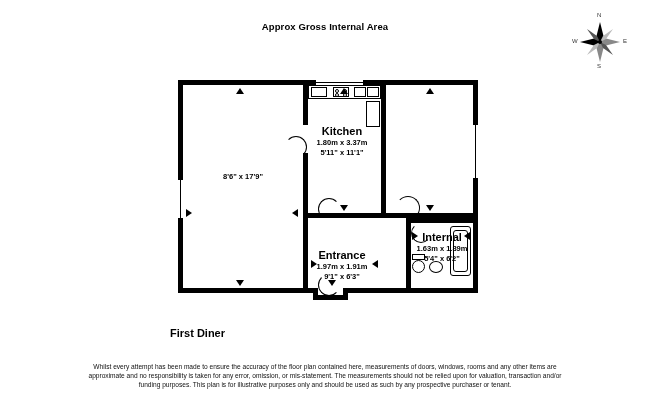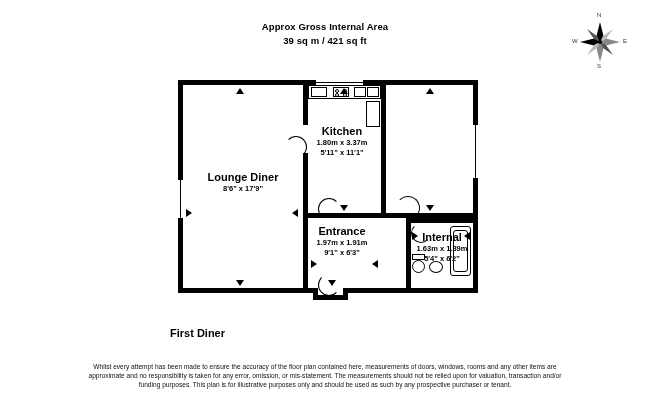--- a/index.html
+++ b/index.html
@@ -148,21 +148,20 @@
     box-sizing: border-box;
   }
 </style>
 </head>
 <body>
 
 <div class="page">
 
   <div class="header">
     <div>Approx Gross Internal Area</div>
-    <div>39 sq m / 421 sq ft</div>
   </div>
 
   <div class="compass">
     <svg width="60" height="60" viewBox="0 0 60 60">
       <g transform="translate(30,30)">
         <polygon points="0,-20 4,-4 0,0 -4,-4" fill="#000"></polygon>
         <polygon points="0,20 4,4 0,0 -4,4" fill="#888"></polygon>
         <polygon points="-20,0 -4,-4 0,0 -4,4" fill="#000"></polygon>
         <polygon points="20,0 4,-4 0,0 4,4" fill="#888"></polygon>
         <polygon points="-13,-13 -3,-6 0,0 -6,-3" fill="#555"></polygon>
@@ -263,32 +262,31 @@
     <div class="arrow down" style="left:248px; top:137px;"></div>
 
     <div class="arrow down" style="left:150px; top:212px;"></div>
     <div class="arrow right" style="left:133px; top:192px;"></div>
     <div class="arrow left" style="left:194px; top:192px;"></div>
 
     <div class="arrow right" style="left:234px; top:164px;"></div>
     <div class="arrow left" style="left:286px; top:164px;"></div>
 
     <div class="room-label" style="left:10px; top:104px; width:110px;">
-      <span class="name">Lounge Diner</span>
       <span class="dim">8'6" x 17'9"</span>
     </div>
 
     <div class="room-label" style="left:122px; top:58px; width:84px;">
       <span class="name">Kitchen</span>
       <span class="dim">1.80m x 3.37m</span>
       <span class="dim">5'11" x 11'1"</span>
     </div>
 
 
-    <div class="room-label" style="left:118px; top:158px; width:92px;">
+    <div class="room-label" style="left:118px; top:182px; width:92px;">
       <span class="name">Entrance</span>
       <span class="dim">1.97m x 1.91m</span>
       <span class="dim">9'1" x 6'3"</span>
     </div>
 
     <div class="room-label" style="left:226px; top:164px; width:76px;">
       <span class="name">Internal</span>
       <span class="dim">1.63m x 1.89m</span>
       <span class="dim">5'4" x 6'2"</span>
     </div>

